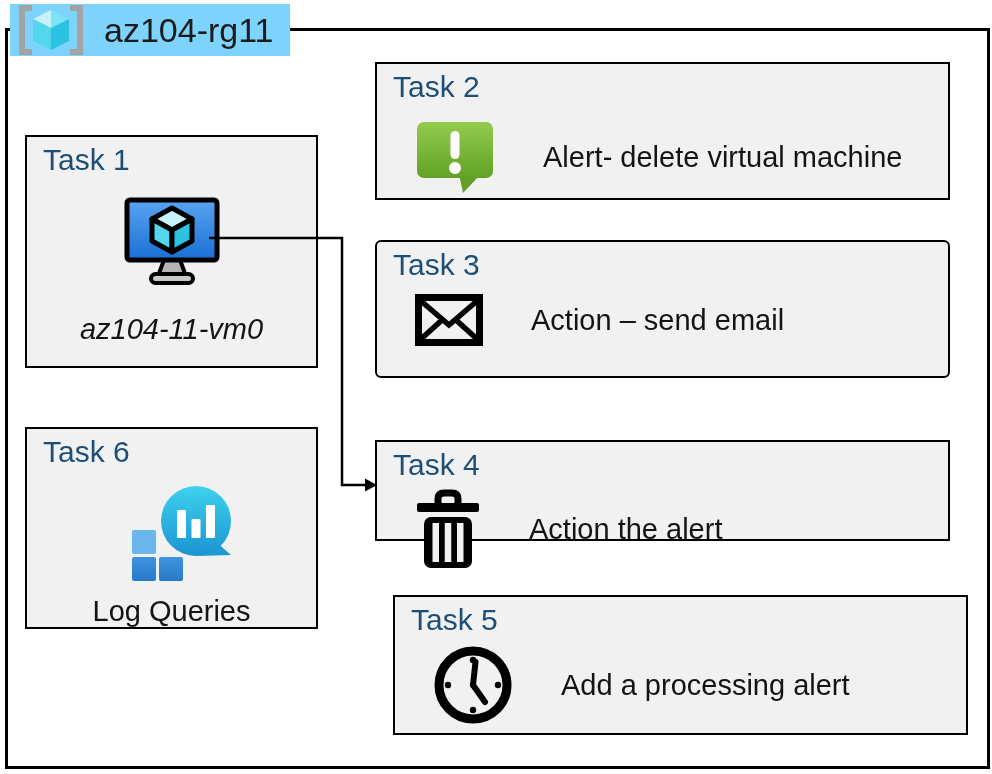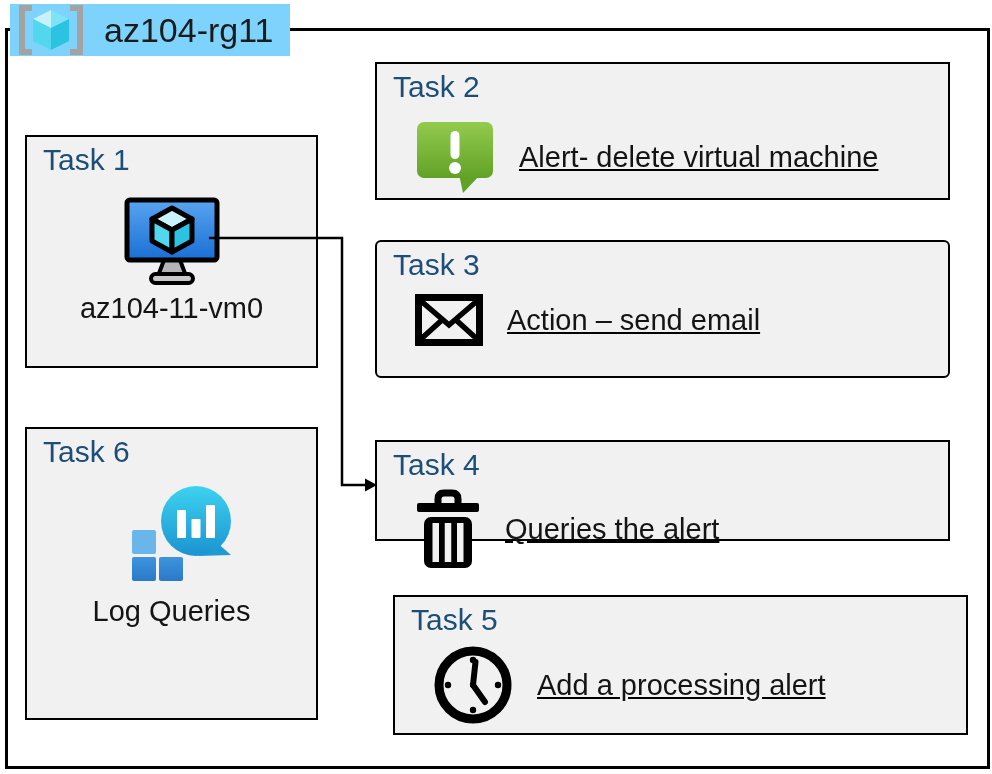--- a/index.html
+++ b/index.html
@@ -9,37 +9,37 @@
   .outer-box{position:absolute;left:5px;top:28px;width:985px;height:741px;
              border:3px solid #000;box-sizing:border-box;background:#fff;z-index:1;}
 
   .rg-label{position:absolute;left:10px;top:4px;height:52px;display:flex;align-items:center;
             gap:16px;background:#7dd3fc;padding:0 16px 0 4px;z-index:6;}
   .rg-title{font-size:34px;color:#1b1b1b;white-space:nowrap;}
 
   .task-box{position:absolute;background:#f1f1f1;border:2.5px solid #000;
             box-sizing:border-box;z-index:2;}
   #task1{left:25px;top:135px;width:293px;height:233px;}
-  #task6{left:25px;top:427px;width:293px;height:293px;}
+  #task6{left:25px;top:427px;width:293px;height:202px;}
   #task2{left:375px;top:62px;width:575px;height:138px;}
   #task3{left:375px;top:240px;width:575px;height:138px;border-radius:6px;}
   #task4{left:375px;top:416px;width:575px;height:101px;margin-top:24px;}
   #task5{left:393px;top:595px;width:575px;height:140px;}
 
   .task-title{position:absolute;left:16px;top:6px;font-size:30px;font-weight:normal;color:#1d4e77;}
-  .task-row{position:absolute;left:38px;right:14px;display:flex;align-items:center;gap:24px;text-decoration:underline;}
+  .task-row{position:absolute;left:38px;right:14px;display:flex;align-items:center;gap:48px;}
   #task2 .task-row{top:54px;}
   #task3 .task-row{top:52px;align-items:center;}
   #task4 .task-row{top:46px;}
   #task5 .task-row{top:48px;}
   .task-label{font-size:29px;color:#141414;white-space:nowrap;}
 
   .task-col{position:absolute;left:0;right:0;top:44px;display:flex;flex-direction:column;align-items:center;}
   #task1 .icon-wrap{margin-top:16px;}
-  #task1 .task-label{margin-top:7px;}
+  #task1 .task-label{margin-top:28px;font-style:italic;}
   #task6 .icon-wrap{margin-top:10px;margin-left:22px;}
   #task6 .task-label{margin-top:12px;}
 
   .connector{position:absolute;left:0;top:0;z-index:5;pointer-events:none;}
   .icon-wrap{line-height:0;flex:0 0 auto;}
 </style>
 </head>
 <body>
 
 <div class="canvas">
@@ -132,21 +132,21 @@
       <span class="icon-wrap">
         <svg width="66" height="82" viewBox="0 0 66 82" xmlns="http://www.w3.org/2000/svg">
           <path d="M23,15 V11 q0,-6 6,-6 h8 q6,0 6,6 v4" fill="none" stroke="#000" stroke-width="7"></path>
           <rect x="2" y="15" width="62" height="9" rx="2" fill="#000"></rect>
           <rect x="9" y="29" width="48" height="51" rx="7" fill="#000"></rect>
           <rect x="17.5" y="35" width="6.5" height="39" fill="#f1f1f1"></rect>
           <rect x="29.75" y="35" width="6.5" height="39" fill="#f1f1f1"></rect>
           <rect x="42" y="35" width="6.5" height="39" fill="#f1f1f1"></rect>
         </svg>
       </span>
-      <div class="task-label">Queries the alert</div>
+      <div class="task-label">Action the alert</div>
     </div>
   </div>
 
   <div class="task-box" id="task5">
     <div class="task-title">Task 5</div>
     <div class="task-row">
       <span class="icon-wrap">
         <svg width="80" height="80" viewBox="0 0 80 80" xmlns="http://www.w3.org/2000/svg">
           <circle cx="40" cy="40" r="34" fill="none" stroke="#000" stroke-width="9"></circle>
           <circle cx="40" cy="15" r="3.2" fill="#000"></circle>

